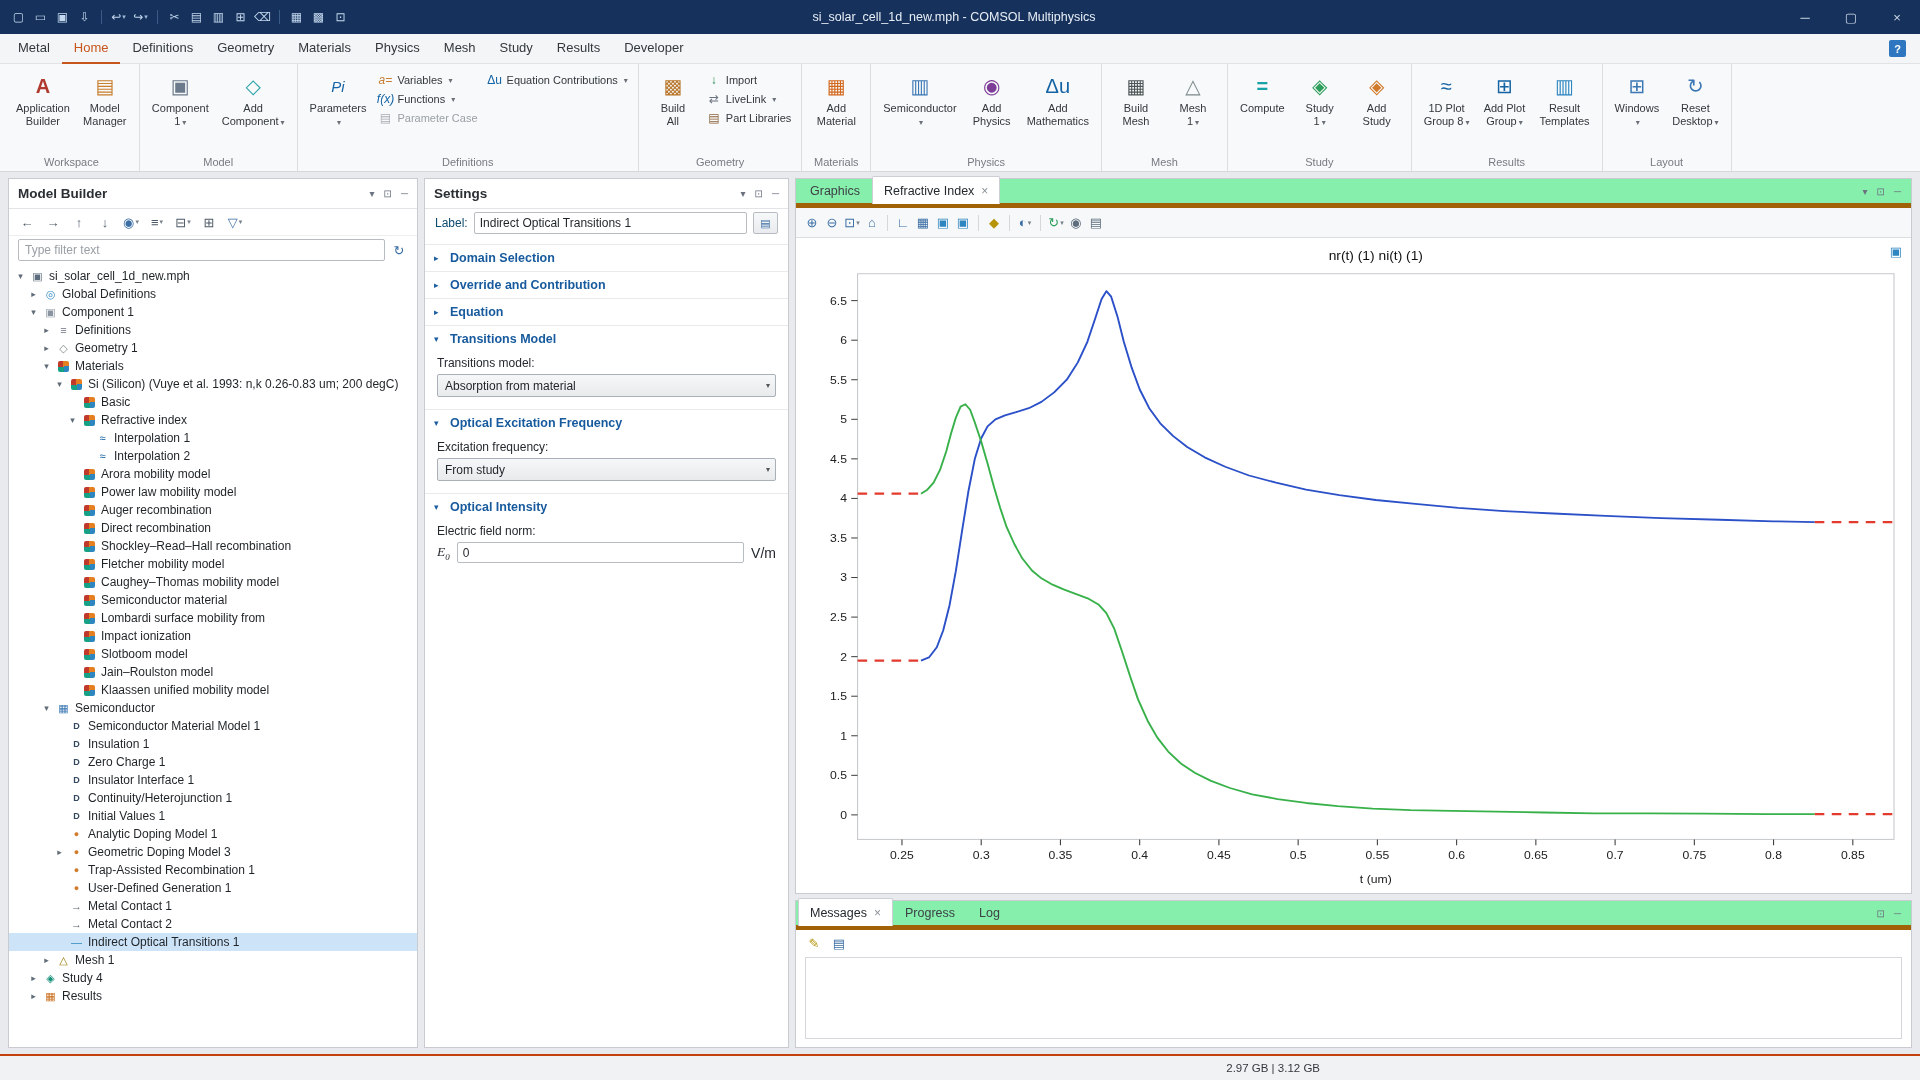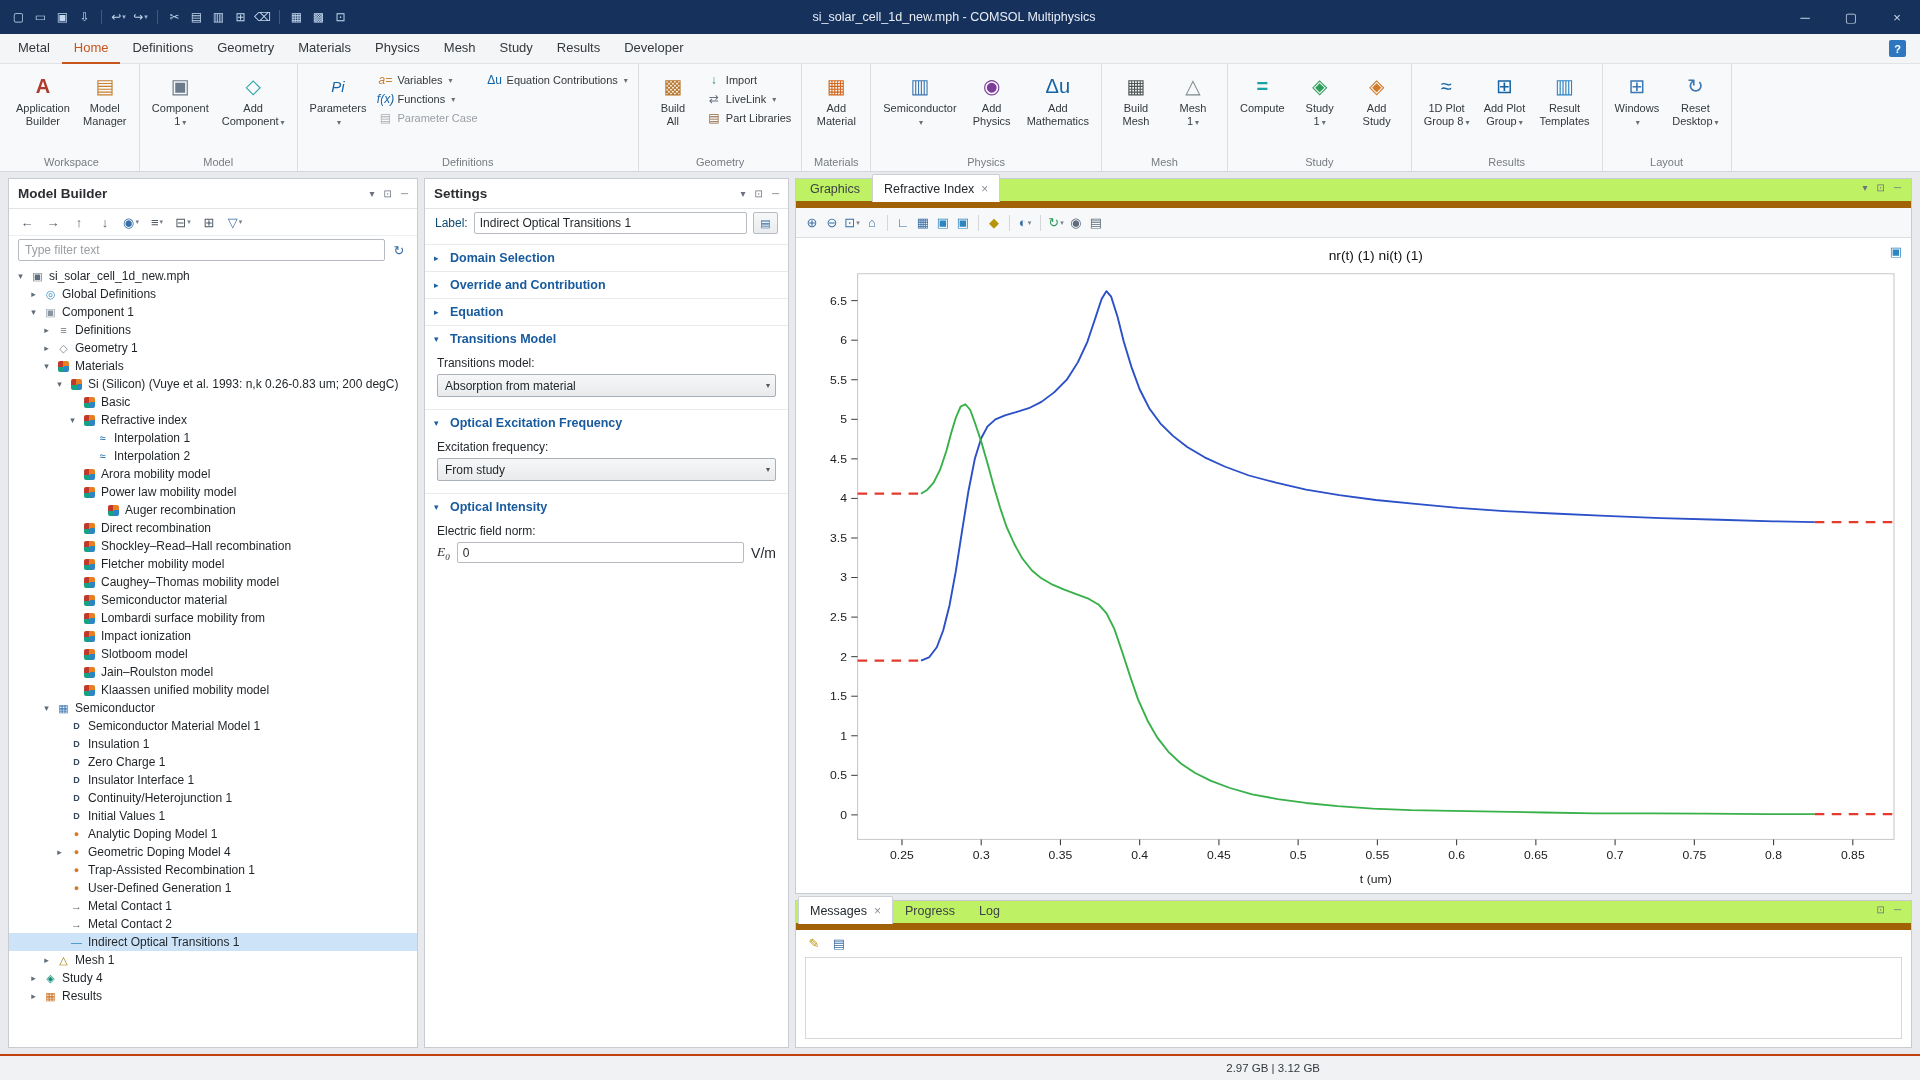--- a/index.html
+++ b/index.html
@@ -81,21 +81,21 @@
   .sel{position:relative;height:23px;background:linear-gradient(#f6f7f8,#e8eaec);border:1px solid #a9b0b7;border-radius:2px;display:flex;align-items:center;padding:0 18px 0 7px;font-size:12px;color:#1f2428;}
   .sarrow{position:absolute;right:5px;font-size:8px;color:#555;}
   .frow{display:flex;align-items:center;gap:7px;}
   .fsym{font-family:"Liberation Serif",serif;font-style:italic;font-size:13.5px;color:#1f2428;}
   .fsym sub{font-size:9px;}
   .finput{flex:1;height:21px;border:1px solid #b6bcc2;border-radius:2px;font-size:12px;padding:0 5px;color:#1f2428;outline:none;}
   .funit{font-size:14px;color:#24292e;}
 
   
   .gpanel{flex:1;display:flex;flex-direction:column;border:1px solid #c8ccd0;background:#fff;min-height:0;}
-  .gtabbar{height:29px;display:flex;align-items:center;background:#bef264;border-bottom:7px solid #a16207;padding:0 2px;flex:0 0 auto;}
+  .gtabbar{height:29px;display:flex;align-items:flex-end;background:#86efac;border-bottom:5px solid #a16207;padding:0 2px;flex:0 0 auto;}
   .tab{height:26px;display:flex;align-items:center;gap:7px;padding:0 11px;font-size:12.5px;color:#3c4146;border:1px solid transparent;border-bottom:none;}
   .tab.active{background:#fff;border-color:#ccd0d4;border-radius:2px 2px 0 0;margin-bottom:-1px;height:28px;color:#24292e;}
   .tclose{font-size:12px;color:#8a9097;}
   .gtabicons{margin-left:auto;display:flex;gap:9px;align-items:center;padding:0 8px 6px 0;}
   .gtoolbar{height:30px;display:flex;align-items:center;gap:2px;padding:0 7px;border-bottom:1px solid #dcdfe2;background:#f7f8f9;flex:0 0 auto;}
   .chart-wrap{flex:1;position:relative;background:#fff;min-height:0;}
   .chart-wrap svg{position:absolute;inset:0;width:100%;height:100%;}
   .corner-icon{position:absolute;top:6px;right:9px;font-size:13px;color:#2e86c1;}
   .tick{font-family:"Liberation Sans",sans-serif;font-size:11.5px;fill:#202020;}
   .ctitle{font-family:"Liberation Sans",sans-serif;font-size:13px;fill:#111;}
@@ -428,21 +428,21 @@
         <div class="trow" style="padding-left: 58px;">
           <span class="tarrow"></span>
           <span class="ticon quad"></span>
           <span>Arora mobility model</span>
         </div>
         <div class="trow" style="padding-left: 58px;">
           <span class="tarrow"></span>
           <span class="ticon quad"></span>
           <span>Power law mobility model</span>
         </div>
-        <div class="trow" style="padding-left: 58px; margin-left: 24px;">
+        <div class="trow" style="padding-left: 58px;">
           <span class="tarrow"></span>
           <span class="ticon quad"></span>
           <span>Auger recombination</span>
         </div>
         <div class="trow" style="padding-left: 58px;">
           <span class="tarrow"></span>
           <span class="ticon quad"></span>
           <span>Direct recombination</span>
         </div>
         <div class="trow" style="padding-left: 58px;">
@@ -526,21 +526,21 @@
           <span>Initial Values 1</span>
         </div>
         <div class="trow" style="padding-left: 45px;">
           <span class="tarrow"></span>
           <span class="ticon small" style="color: rgb(208, 122, 42);">●</span>
           <span>Analytic Doping Model 1</span>
         </div>
         <div class="trow" style="padding-left: 45px;">
           <span class="tarrow">▸</span>
           <span class="ticon small" style="color: rgb(208, 122, 42);">●</span>
-          <span>Geometric Doping Model 4</span>
+          <span>Geometric Doping Model 3</span>
         </div>
         <div class="trow" style="padding-left: 45px;">
           <span class="tarrow"></span>
           <span class="ticon small" style="color: rgb(208, 122, 42);">●</span>
           <span>Trap-Assisted Recombination 1</span>
         </div>
         <div class="trow" style="padding-left: 45px;">
           <span class="tarrow"></span>
           <span class="ticon small" style="color: rgb(208, 122, 42);">●</span>
           <span>User-Defined Generation 1</span>

